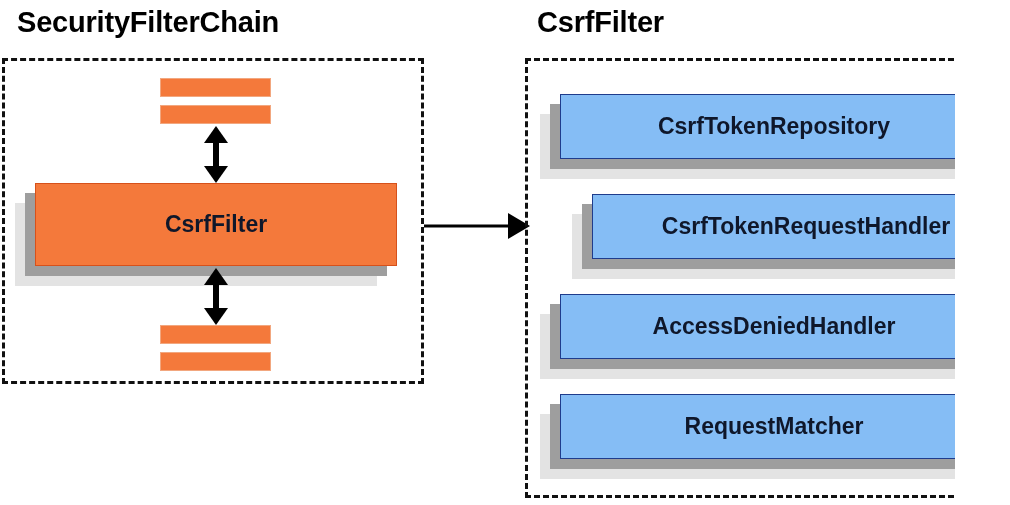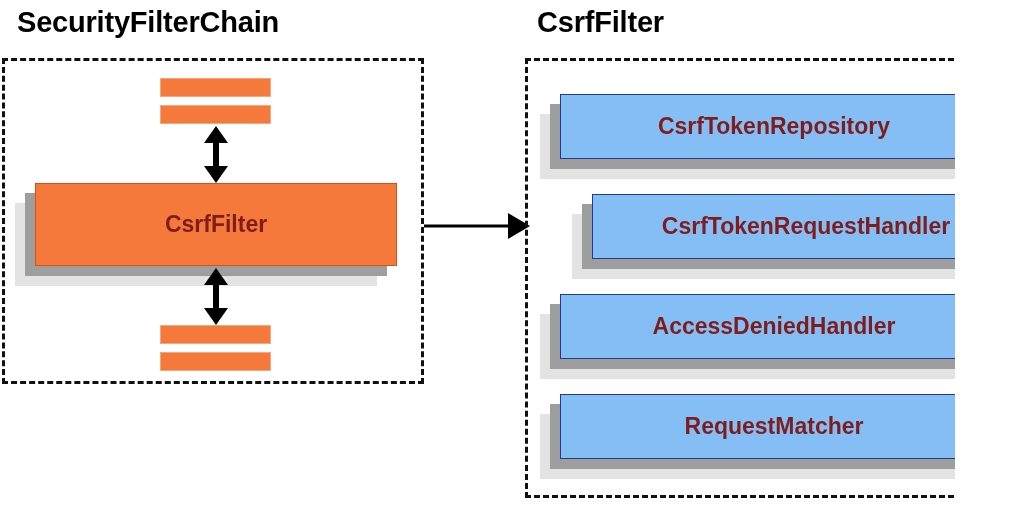--- a/index.html
+++ b/index.html
@@ -64,21 +64,21 @@
   .card .shade-near {
     background: #9e9e9e;
     transform: translate(-10px, 10px);
   }
   .card .face {
     display: flex;
     align-items: center;
     justify-content: center;
     font-family: "Liberation Sans", sans-serif;
     font-weight: bold;
-    color: #7f1d1d;
+    color: #0f172a;
     text-align: center;
   }
 
   
   .card.orange .face {
     background: #f4793b;
     border: 1px solid #d6511b;
     font-size: 23px;
   }
   

